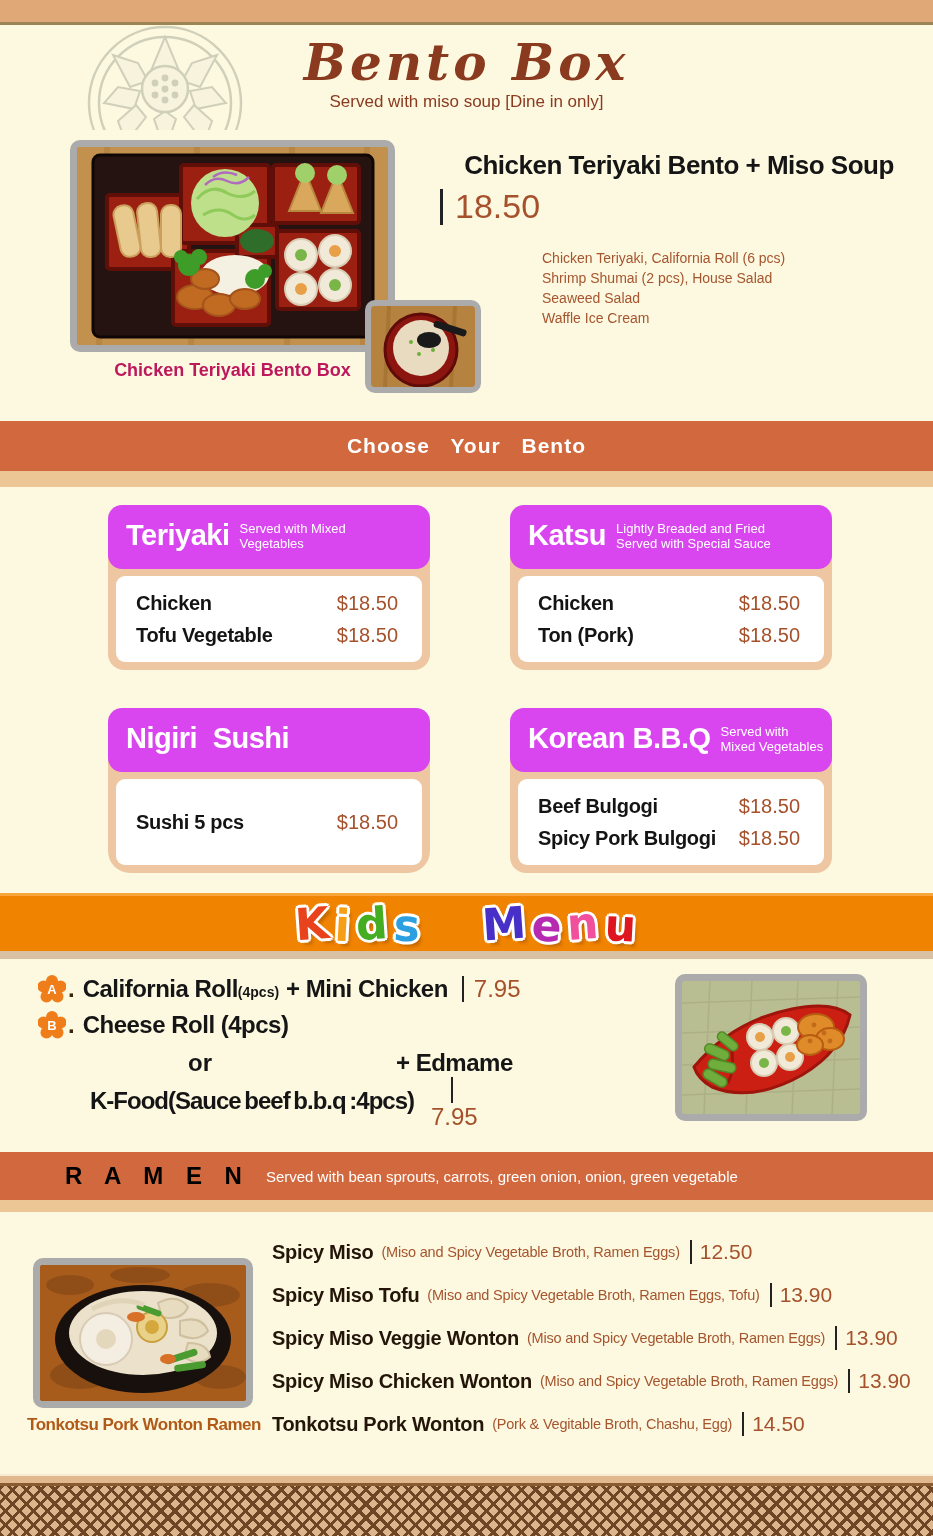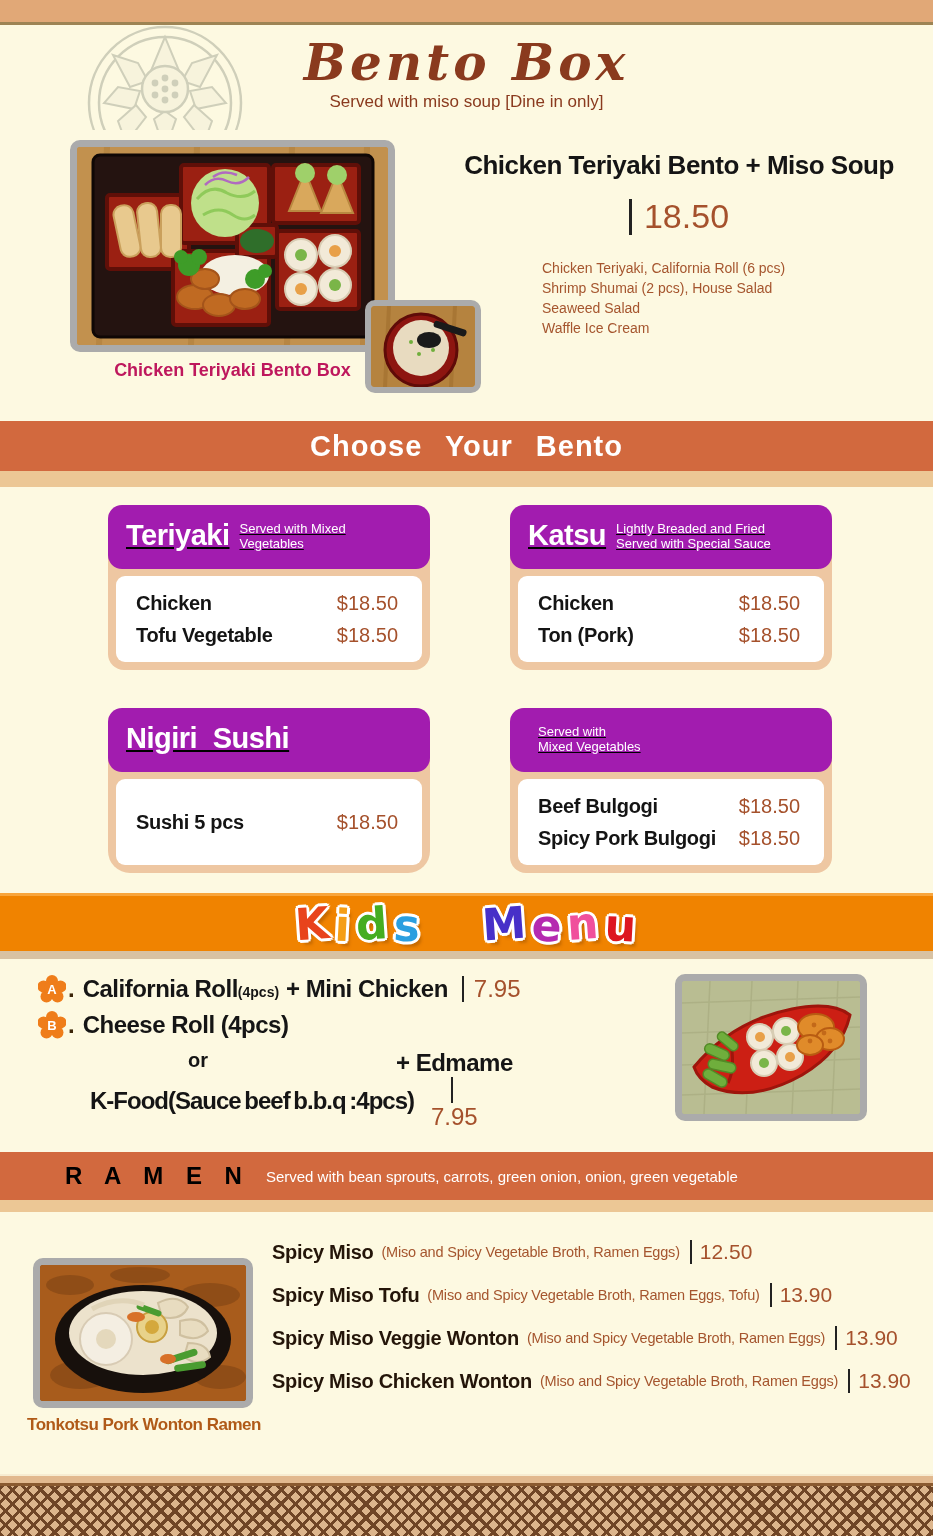--- a/index.html
+++ b/index.html
@@ -16,35 +16,35 @@
   .page-subtitle { text-align:center; font-size:17px; color:#8a3a1e; margin-top:0px; position:relative; z-index:2; }
 
   
   .featured { height:291px; position:relative; flex:0 0 auto; }
   .photo-frame { border:7px solid #ababab; border-radius:10px; overflow:hidden; background:#c2914e; position:absolute; }
   .bento-photo-frame { left:70px; top:10px; width:325px; height:212px; z-index:1; }
   .miso-photo-frame { left:365px; top:170px; width:116px; height:93px; z-index:3; border-width:6px; }
   .bento-caption { position:absolute; left:70px; top:230px; width:325px; text-align:center; font-size:18px; font-weight:bold; color:#be185d; z-index:2; }
   .featured-right { position:absolute; left:440px; top:20px; width:478px; }
   .featured-name { text-align:center; font-size:26px; font-weight:bold; color:#151515; letter-spacing:-0.5px; }
-  .featured-price-row { text-align:center; margin-top:16px; }
+  .featured-price-row { text-align:left; margin-top:6px; }
   .price-bar { display:inline-block; border-left:3px solid #222; height:36px; vertical-align:-7px; margin-right:12px; }
   .featured-price { font-size:34px; color:#a5512c; }
   .featured-desc { margin-top:22px; padding-left:102px; font-size:14px; line-height:20px; color:#a5552e; }
 
   
-  .choose-banner { height:50px; background:#d2693e; color:#fff; font-size:29px; font-weight:bold; text-align:center; line-height:50px; word-spacing:14px; letter-spacing:1px; flex:0 0 auto; }
+  .choose-banner { height:50px; background:#d2693e; color:#fff; font-size:21px; font-weight:bold; text-align:center; line-height:50px; word-spacing:14px; letter-spacing:1px; flex:0 0 auto; }
   .tan-strip { height:16px; background:#ecc795; flex:0 0 auto; }
 
   
   .cards-section { height:406px; position:relative; flex:0 0 auto; }
   .bento-card { position:absolute; width:322px; height:165px; background:#eec7a2; border-radius:16px; }
   .card-1 { left:108px; top:18px; } .card-2 { left:510px; top:18px; }
   .card-3 { left:108px; top:221px;border-radius:22px; } .card-4 { left:510px; top:221px; }
-  .card-header { height:64px; background:#a21caf; border-radius:14px; display:flex; align-items:flex-start; padding:10px 0 0 18px;text-decoration:underline; }
+  .card-header { height:64px; background:#d946ef; border-radius:14px; display:flex; align-items:flex-start; padding:10px 0 0 18px; }
   .card-title { color:#fff; font-size:29px; font-weight:bold; line-height:40px; letter-spacing:-0.5px; }
   .nigiri-title { word-spacing:8px; }
   .card-subtitle { color:#fff; font-size:13px; line-height:15px; margin-left:10px; padding-top:6px; }
   .card-body { margin:7px 8px 8px 8px; height:86px; background:#fff; border-radius:9px; padding:10px 24px 10px 20px; display:flex; flex-direction:column; justify-content:center; gap:9px; }
   .card-item { display:flex; justify-content:space-between; align-items:baseline; }
   .item-name { font-size:20px; font-weight:bold; color:#141414; letter-spacing:-0.3px; }
   .item-price { font-size:20px; color:#a5512c; }
 
   
   .kids-banner { height:58px; background:#f08300; border-top:3px solid #f8a53c; display:flex; align-items:center; justify-content:center; flex:0 0 auto; }
@@ -59,21 +59,21 @@
   .kids-section { height:193px; position:relative; flex:0 0 auto; }
   .kids-items { position:absolute; left:38px; top:16px; width:620px; }
   .kids-row { display:flex; align-items:center; margin-bottom:8px; }
   .flower-badge { flex:0 0 auto; margin-right:2px; }
   .kids-dot { font-size:24px; font-weight:bold; color:#3a2408; margin-right:8px; }
   .kids-name { font-size:24px; font-weight:bold; color:#151515; letter-spacing:-0.5px; }
   .kids-pcs { font-size:14px; font-weight:bold; color:#151515; align-self:flex-end; padding-bottom:3px; }
   .kids-bar { display:inline-block; border-left:2px solid #222; height:26px; margin:0 10px 0 14px; }
   .kids-price { font-size:24px; color:#a5512c; }
   .kids-or-row { position:relative; height:38px; }
-  .kids-or { position:absolute; left:150px; top:2px; font-size:20px; font-weight:bold; color:#151515; }
+  .kids-or { position:absolute; left:150px; top:2px; font-size:24px; font-weight:bold; color:#151515; }
   .kids-edmame-wrap { position:absolute; left:358px; top:2px; display:flex; align-items:center;flex-direction:column; }
   .kids-kfood { margin-left:52px; font-size:24px; font-weight:bold; color:#151515; letter-spacing:-1px; word-spacing:-2px; margin-top:2px; }
   .kids-photo-frame { left:675px; top:15px; width:192px; height:147px; border-width:7px; background:#b9bd92; }
 
   
   .ramen-banner { height:48px; background:#d2693e; display:flex; align-items:center; padding-left:65px; flex:0 0 auto; }
   .ramen-banner-title { color:#000000; font-size:24px; font-weight:bold; letter-spacing:8px; }
   .ramen-banner-sub { color:#fff; font-size:15px; margin-left:16px; }
   .ramen-strip { height:12px; background:#ecc795; flex:0 0 auto; }
   .ramen-section { height:262px; position:relative; flex:0 0 auto; }
@@ -280,20 +280,21 @@
       <div class="card-body">
         <div class="card-item">
           <span class="item-name">Sushi  5 pcs</span>
           <span class="item-price">$18.50</span>
         </div>
       </div>
     </div>
 
     <div class="bento-card card-4">
       <div class="card-header">
+        <span class="card-title">Korean B.B.Q</span>
         <span class="card-subtitle">
           <span>Served with</span><br><span>Mixed Vegetables</span>
         </span>
       </div>
       <div class="card-body">
         <div class="card-item">
           <span class="item-name">Beef Bulgogi</span>
           <span class="item-price">$18.50</span>
         </div>
         <div class="card-item">
@@ -461,19 +462,25 @@
         <span class="ramen-desc">(Miso and Spicy Vegetable Broth, Ramen Eggs)</span>
         <span class="ramen-bar"></span>
         <span class="ramen-price">13.90</span>
       </div>
       <div class="ramen-row">
         <span class="ramen-name">Spicy Miso Chicken Wonton</span>
         <span class="ramen-desc">(Miso and Spicy Vegetable Broth, Ramen Eggs)</span>
         <span class="ramen-bar"></span>
         <span class="ramen-price">13.90</span>
       </div>
+      <div class="ramen-row">
+        <span class="ramen-name">Tonkotsu Pork Wonton</span>
+        <span class="ramen-desc">(Pork &amp; Vegitable Broth, Chashu, Egg)</span>
+        <span class="ramen-bar"></span>
+        <span class="ramen-price">14.50</span>
+      </div>
     </div>
   </div>
 
   <div class="pre-strip"></div>
   <div class="sayagata"></div>
 
 </div>
 
 </body></html>

